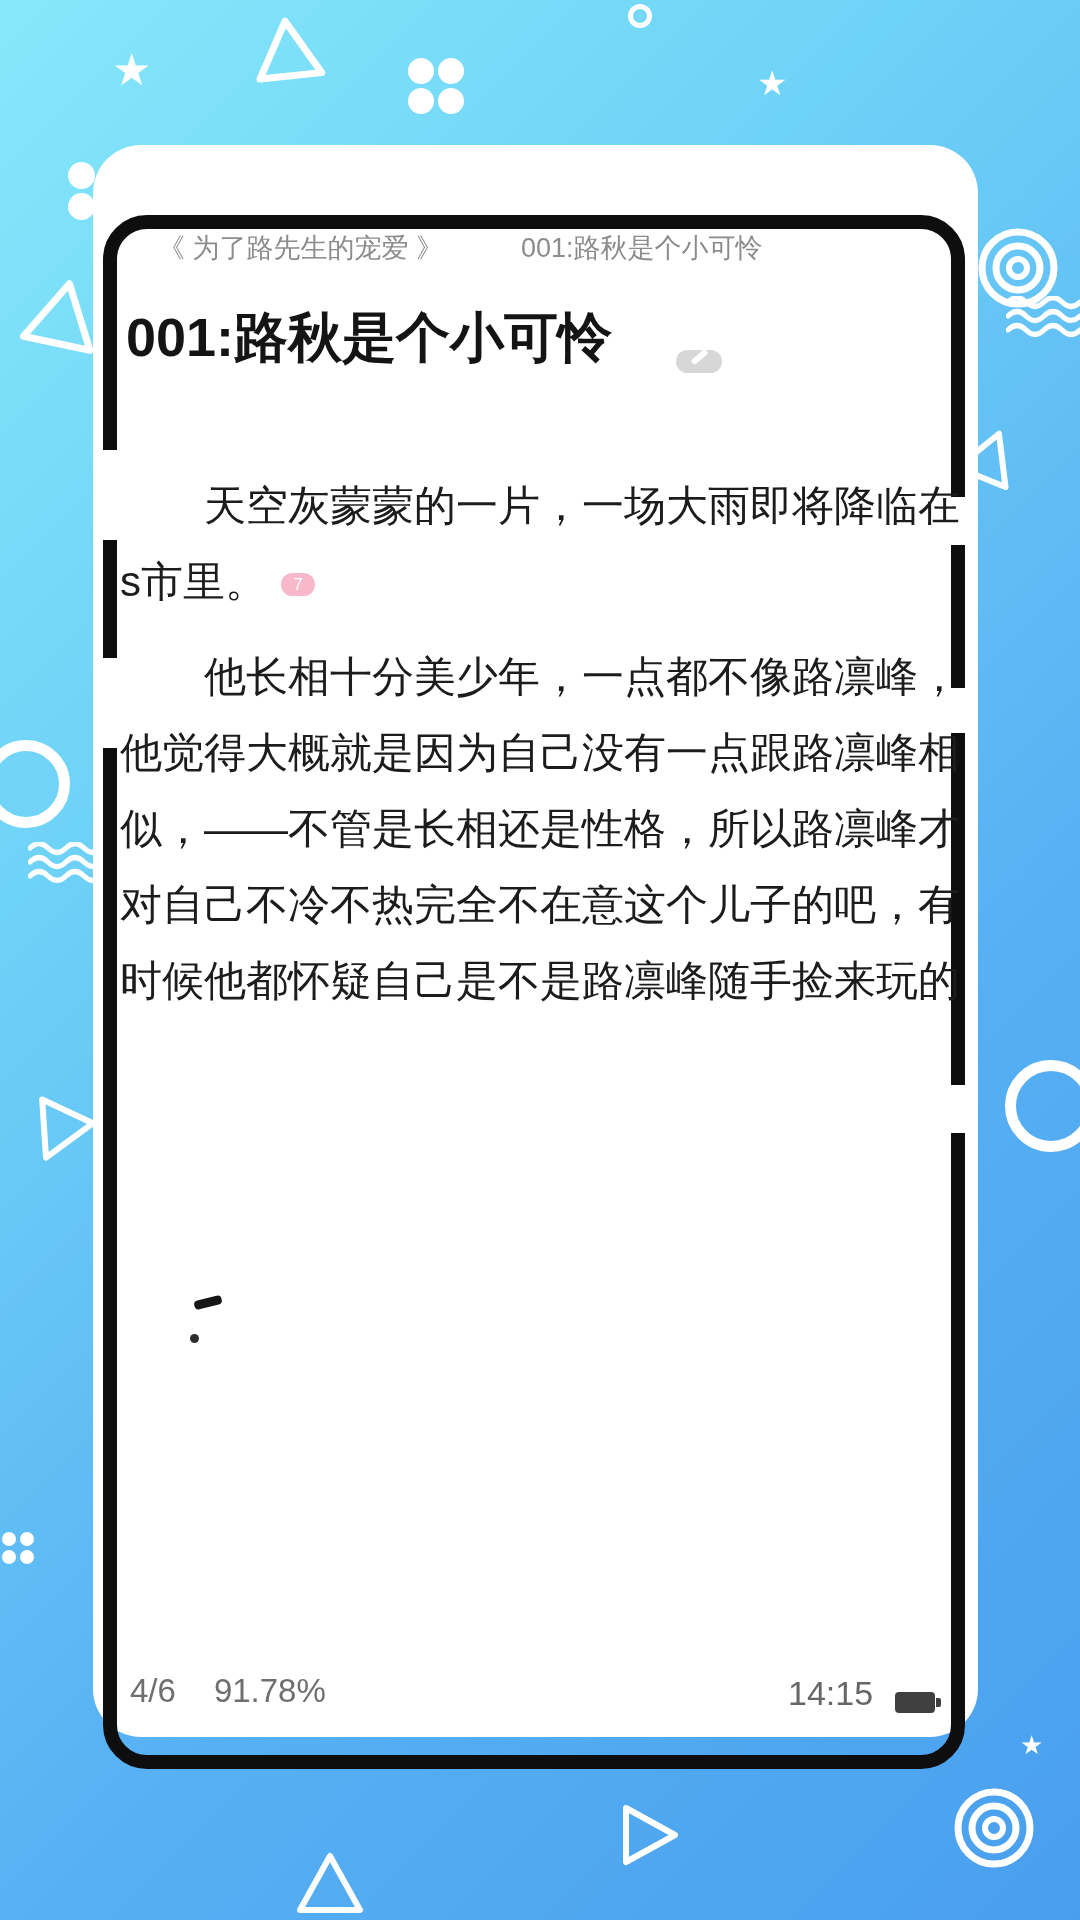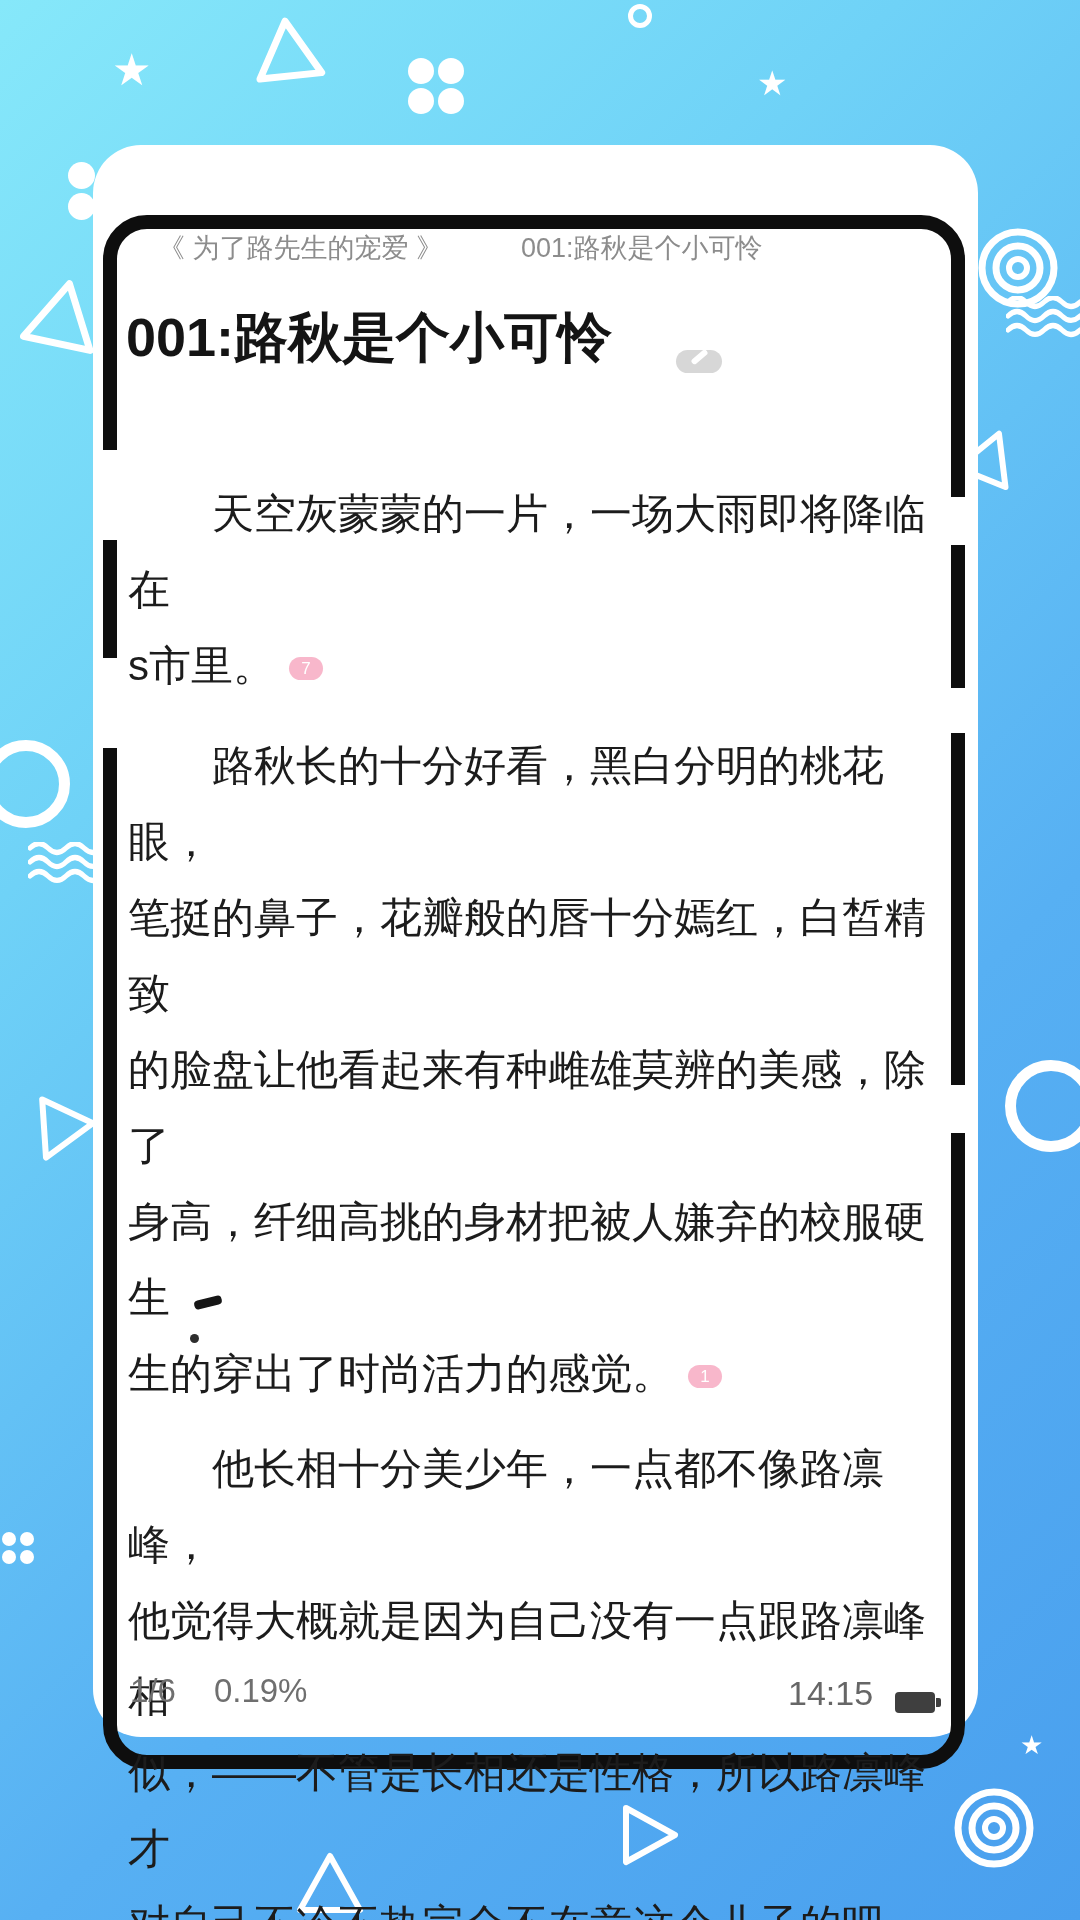--- a/index.html
+++ b/index.html
@@ -31,21 +31,21 @@
   .content{position:absolute;left:0;top:4px;width:1080px;height:1920px;z-index:4;}
 
   .header-row{position:absolute;left:158px;top:226px;display:flex;gap:78px;
     font-size:27px;color:#8c8c8c;white-space:nowrap;}
   .chapter-title{position:absolute;left:126px;top:298px;font-size:54px;font-weight:700;color:#141414;white-space:nowrap;}
   .edit-chip{position:absolute;left:676px;top:346px;width:46px;height:23px;border-radius:12px;background:#d7d7d7;}
   .edit-chip .pencil{position:absolute;left:14px;top:4px;width:19px;height:6px;background:#fff;border-radius:3px;
     transform:rotate(-40deg);}
 
   .body-text{position:absolute;left:120px;top:464px;width:848px;color:#1c1c1c;}
-  .body-text p{margin:8px;font-size:42px;line-height:76px;white-space:pre-wrap;}
+  .body-text p{margin:0;font-size:42px;line-height:76px;white-space:pre-wrap;}
   .body-text p.p2{margin-top:20px}
   .body-text p.p3{margin-top:24px}
   .body-text p.p4{margin-top:19px}
   .badge{display:inline-block;min-width:34px;height:23px;border-radius:12px;background:#f8b7cb;
     color:#fff;font-size:17px;line-height:23px;text-align:center;margin-left:14px;vertical-align:6px;}
   .badge:empty{display:none}
 
   
   .smudge{position:absolute;left:188px;top:1290px;width:56px;height:56px;z-index:5;pointer-events:none;}
   .smudge .stroke{position:absolute;left:6px;top:4px;width:28px;height:9px;background:#161616;border-radius:4px;transform:rotate(-14deg);}
@@ -164,39 +164,34 @@
     </div>
 
     <div class="chapter-title">001:路秋是个小可怜</div>
     <div class="edit-chip">
       <span class="pencil"></span>
     </div>
 
     <div class="body-text">
       <p class="p1"><span>　　天空灰蒙蒙的一片，一场大雨即将降临在
 s市里。</span><span class="badge">7</span></p>
-      <p class="p3"><span>　　路秋长的十分好看，黑白分明的桃花眼，
-笔挺的鼻子，花瓣般的唇十分嫣红，白皙精致
-的脸盘让他看起来有种雌雄莫辨的美感，除了
-身高，纤细高挑的身材把被人嫌弃的校服硬生
-生的穿出了时尚活力的感觉。</span><span class="badge">1</span></p>
       <p class="p4"><span>　　他长相十分美少年，一点都不像路凛峰，
 他觉得大概就是因为自己没有一点跟路凛峰相
 似，——不管是长相还是性格，所以路凛峰才
 对自己不冷不热完全不在意这个儿子的吧，有
 时候他都怀疑自己是不是路凛峰随手捡来玩的</span></p>
     </div>
 
     <div class="smudge">
       <span class="stroke"></span>
         <span class="ball"></span>
         <span class="dot"></span>
     </div>
 
     <div class="footer-left">
-      <span>1/6</span>
-      <span>0.19%</span>
+      <span>4/6</span>
+      <span>91.78%</span>
     </div>
     <div class="footer-time">14:15</div>
     <div class="battery"></div>
 
   </div>
 </div>
 
 </body></html>

